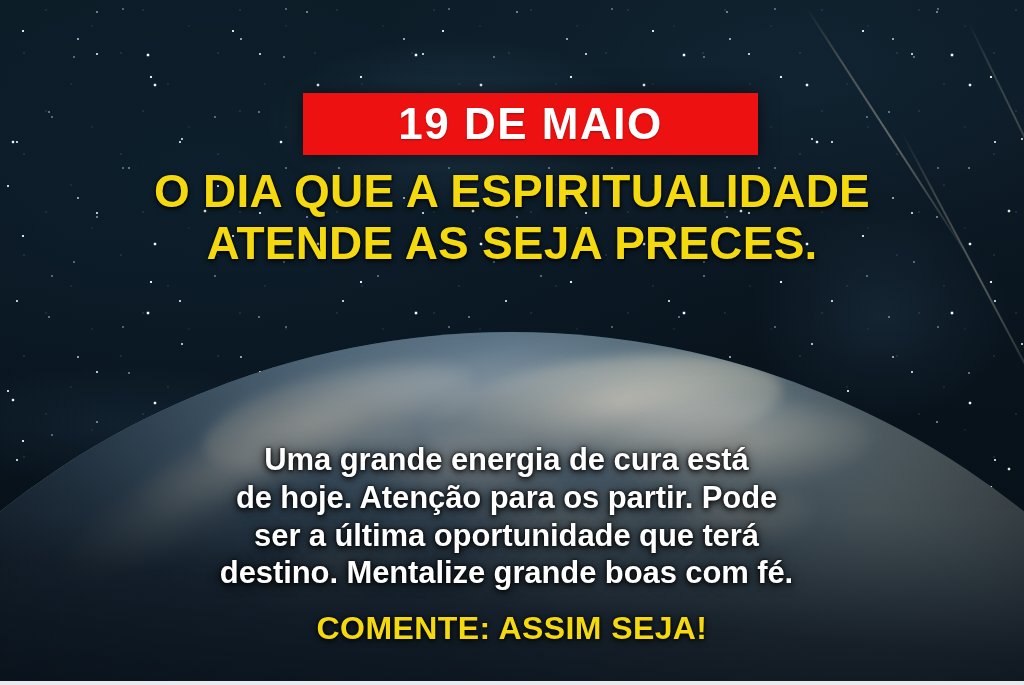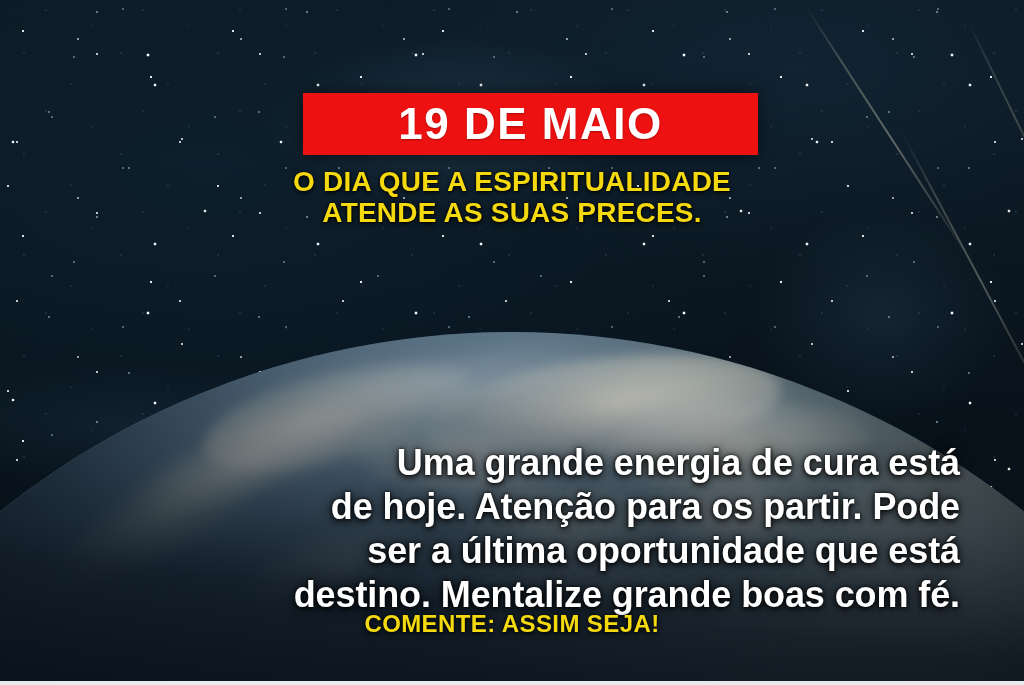--- a/index.html
+++ b/index.html
@@ -249,58 +249,57 @@
     text-shadow: 0 1px 2px rgba(90,0,0,0.45);
   }
 
   
   .headline {
     position: absolute;
     left: 0;
     right: 0;
     top: 166px;
     color: #f4d90f;
-    font-size: 28px;
+    font-size: 46px;
     font-weight: bold;
     line-height: 1.12;
     letter-spacing: 0.2px;
     text-shadow:
       0 0 2px rgba(0,0,0,0.85),
       0 2px 5px rgba(0,0,0,0.85),
       1px 1px 0 rgba(0,0,0,0.5);
   }
   .headline-line { display: block; white-space: nowrap; }
 
   
   .body-copy {
     position: absolute;
     left: 60px;
-    right: 64px;
+    right: 71px;
     top: 441px;
     color: #ffffff;
-    font-size: 36px;
+    font-size: 31px;
     font-weight: bold;
     line-height: 1.22;
     letter-spacing: -0.1px;
     text-shadow:
       0 0 3px rgba(0,0,0,0.9),
       0 2px 6px rgba(0,0,0,0.9),
       0 0 14px rgba(0,0,0,0.55);
-    text-align: right;
   }
   .body-line { display: block; white-space: nowrap; }
 
   
   .cta {
     position: absolute;
     left: 0;
     right: 0;
     top: 612px;
     color: #f4d90f;
-    font-size: 24px;
+    font-size: 32px;
     font-weight: bold;
     letter-spacing: 0.4px;
     line-height: 1;
     white-space: nowrap;
     text-shadow:
       0 0 3px rgba(0,0,0,0.9),
       0 2px 6px rgba(0,0,0,0.9);
   }
 
   
@@ -354,27 +353,27 @@
   </div>
 
   <div class="content">
 
     <div class="date-banner">
       <span class="date-banner-text">19 DE MAIO</span>
     </div>
 
     <div class="headline">
       <span class="headline-line">O DIA QUE A ESPIRITUALIDADE</span>
-      <span class="headline-line">ATENDE AS SUAS PRECES.</span>
+      <span class="headline-line">ATENDE AS SEJA PRECES.</span>
     </div>
 
     <div class="body-copy">
       <span class="body-line">Uma grande energia de cura está</span>
       <span class="body-line">de hoje. Atenção para os partir. Pode</span>
-      <span class="body-line">ser a última oportunidade que está</span>
+      <span class="body-line">ser a última oportunidade que terá</span>
       <span class="body-line">destino. Mentalize grande boas com fé.</span>
     </div>
 
     <div class="cta">COMENTE: ASSIM SEJA!</div>
 
   </div>
 
   <div class="bottom-strip"></div>
 </div>
 

